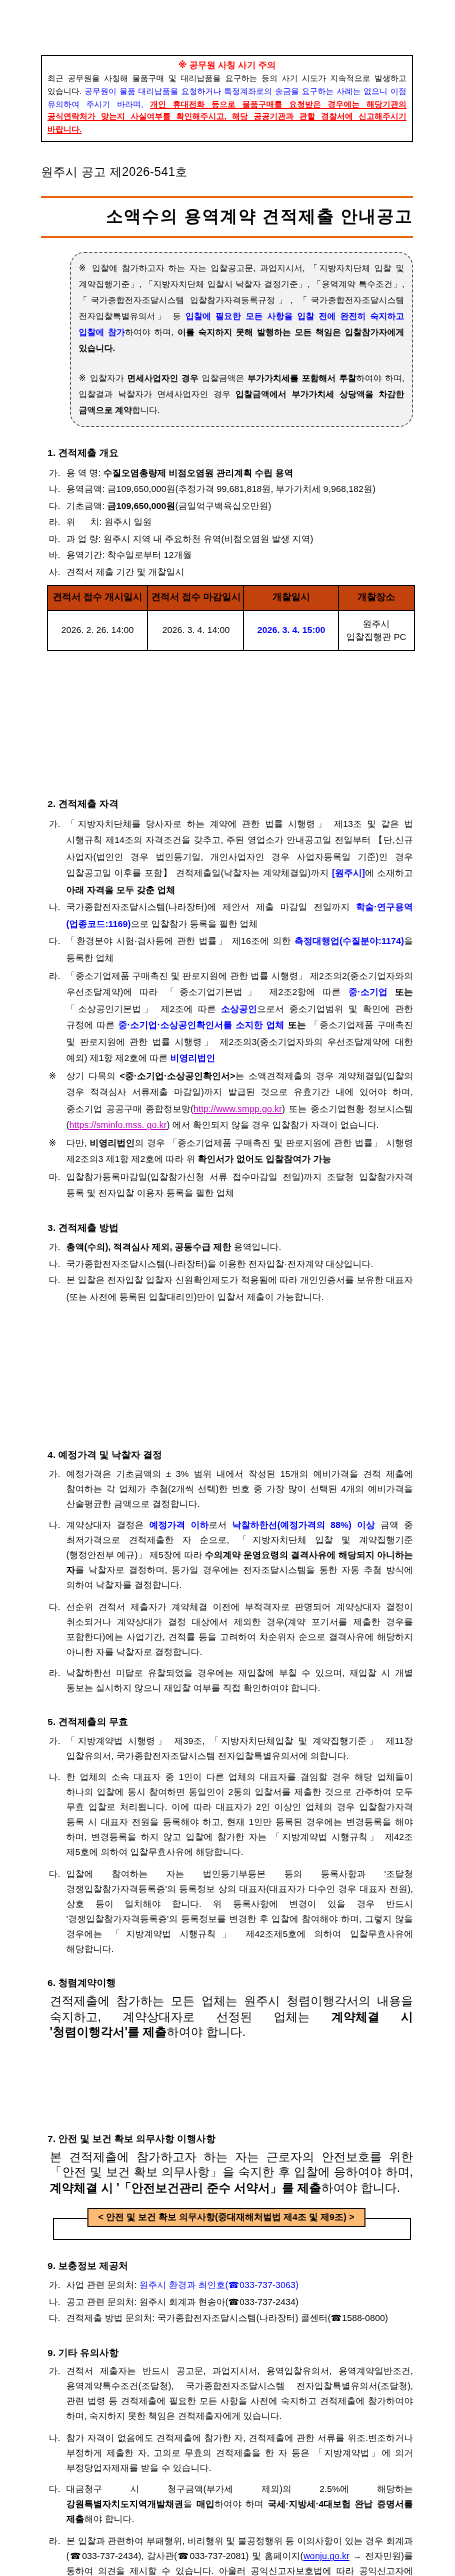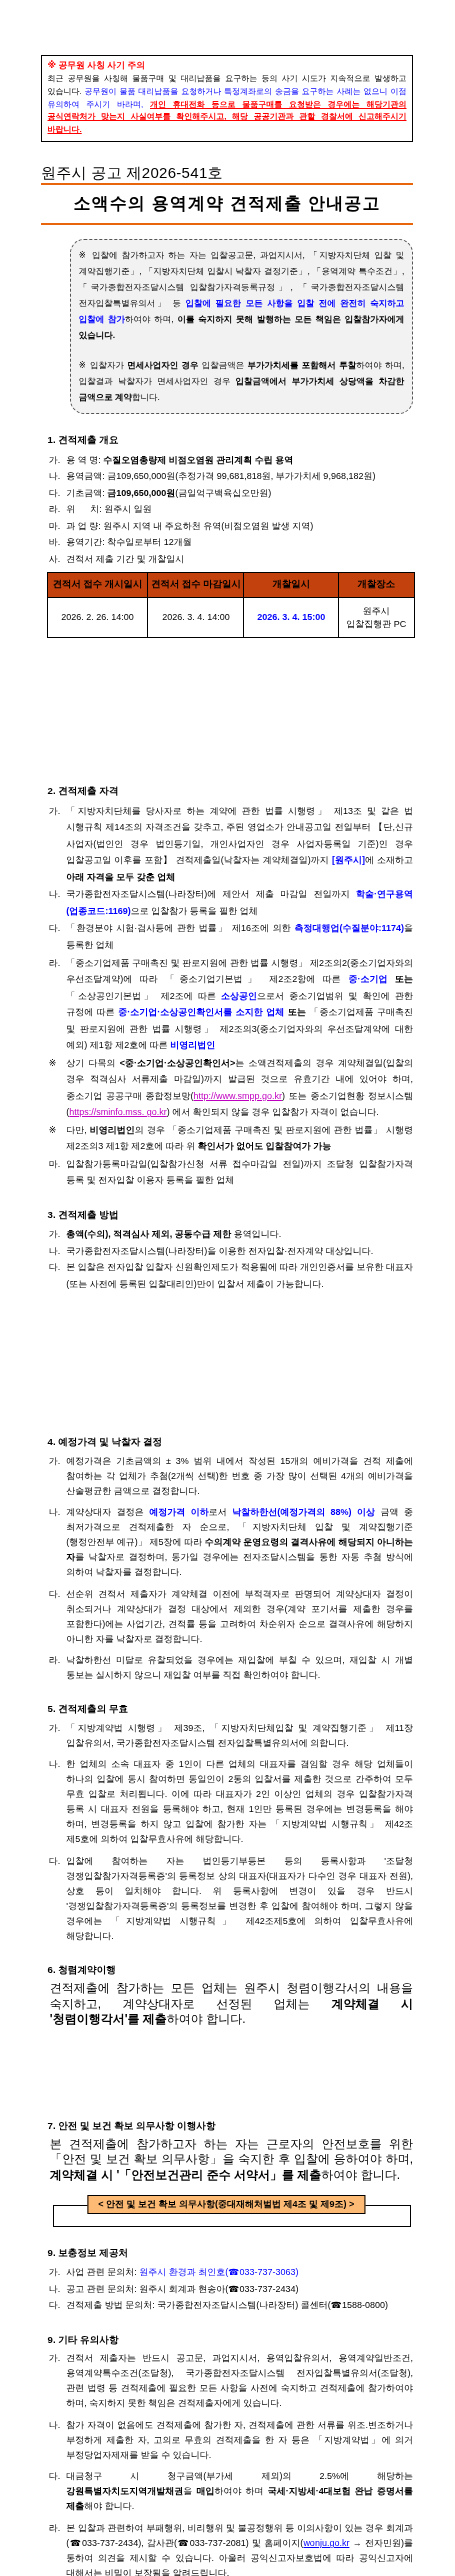--- a/index.html
+++ b/index.html
@@ -8,28 +8,28 @@
     font-family:"Liberation Sans","DejaVu Sans",sans-serif;
     -webkit-font-smoothing:antialiased;
   }
   .page{padding:0 42px 0 41px;}
 
   
   .warnbox{
     margin-top:55px;border:1.1px solid #000;padding:2.8px 5.5px 4.4px;
     font-size:8px;line-height:12.7px;text-align:justify;word-break:keep-all;overflow-wrap:break-word;
   }
-  .warnbox .t{font-weight:bold;font-size:8.8px;line-height:13.2px;color:#ff0000;margin-bottom:1.1px;}
-
-  .docno{margin-top:22px;font-size:15px;letter-spacing:0.3px;}
+  .warnbox .t{text-align:center;font-weight:bold;font-size:8.8px;line-height:13.2px;color:#ff0000;margin-bottom:1.1px;}
+
+  .docno{margin-top:22px;font-size:12px;letter-spacing:0.3px;}
 
   
   .titleblock{
-    border-top:2.8px solid #e8650c;border-bottom:2.8px solid #e8650c;
-    padding:7.2px 0 8.3px;text-align:center;
+    margin-top:15px;border-top:2.8px solid #e8650c;border-bottom:2.8px solid #e8650c;
+    padding:7.2px 0 8.3px;text-align:right;
   }
   .maintitle{font-size:17px;font-weight:bold;letter-spacing:1.1px;}
 
   
   .introbox{
     margin-top:13.2px;background:#f2f2f2;border:1.1px dashed #555;border-radius:14.3px;
     padding:7.7px 7.7px 8.8px;font-size:8.5px;line-height:16px;text-align:justify;
     word-break:keep-all;overflow-wrap:break-word;margin-left:29px;
   }
   .introbox .p + .p{margin-top:13.2px;}

